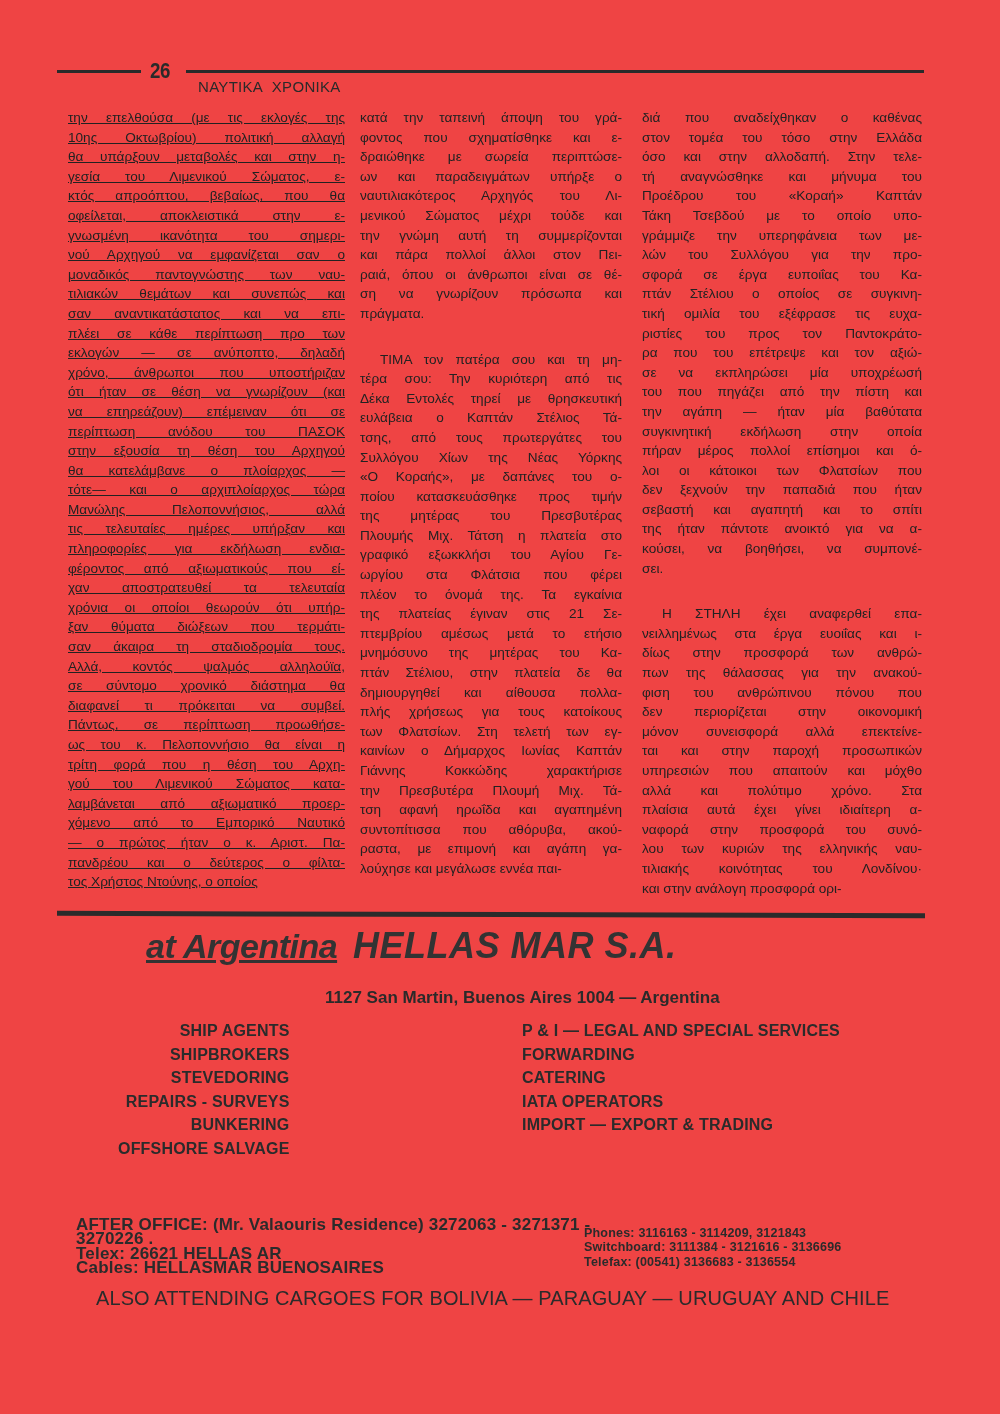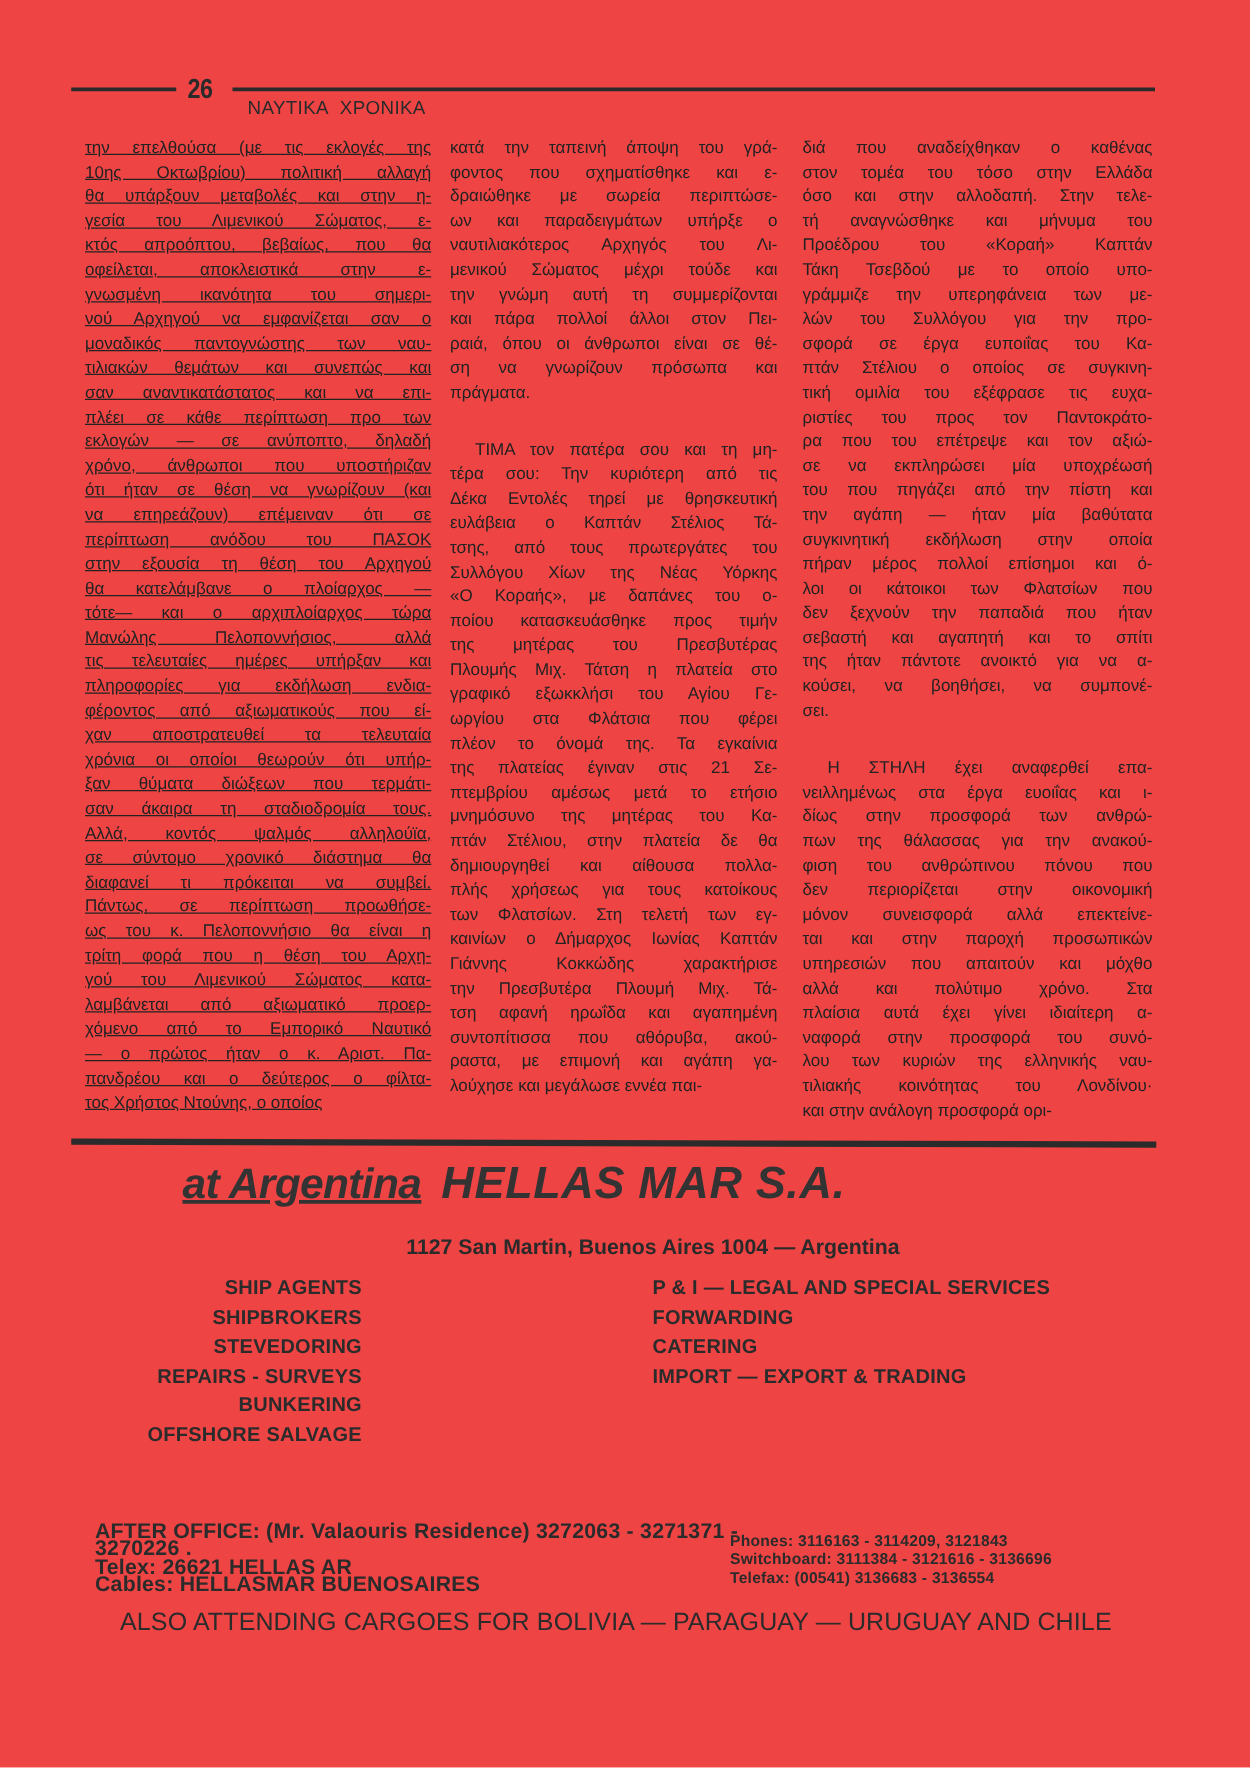--- a/index.html
+++ b/index.html
@@ -198,20 +198,21 @@
       <div>SHIPBROKERS</div>
       <div>STEVEDORING</div>
       <div>REPAIRS - SURVEYS</div>
       <div>BUNKERING</div>
       <div>OFFSHORE SALVAGE</div>
     </div>
   <div class="svc svc-right">
       <div>P &amp; I — LEGAL AND SPECIAL SERVICES</div>
       <div>FORWARDING</div>
       <div>CATERING</div>
+      <div>IATA OPERATORS</div>
       <div>IMPORT — EXPORT &amp; TRADING</div>
     </div>
 
   <div class="contact-left">
       <div>AFTER OFFICE: (Mr. Valaouris Residence) 3272063 - 3271371 -</div>
       <div>3270226   .</div>
       <div>Telex: 26621 HELLAS AR</div>
       <div>Cables: HELLASMAR BUENOSAIRES</div>
     </div>
   <div class="contact-right">

